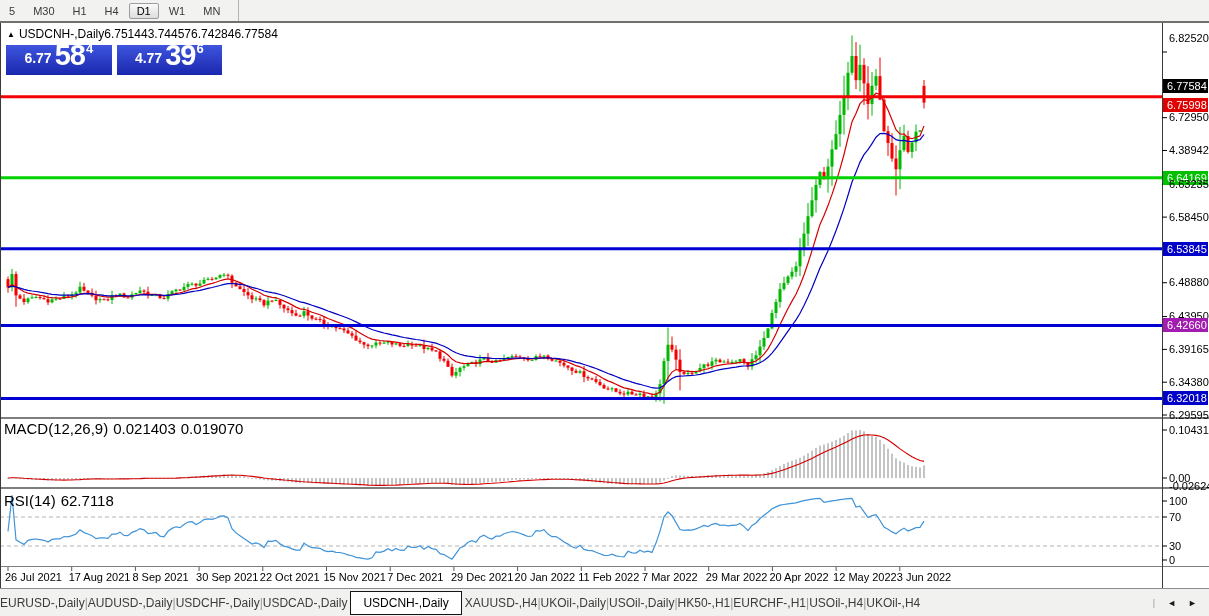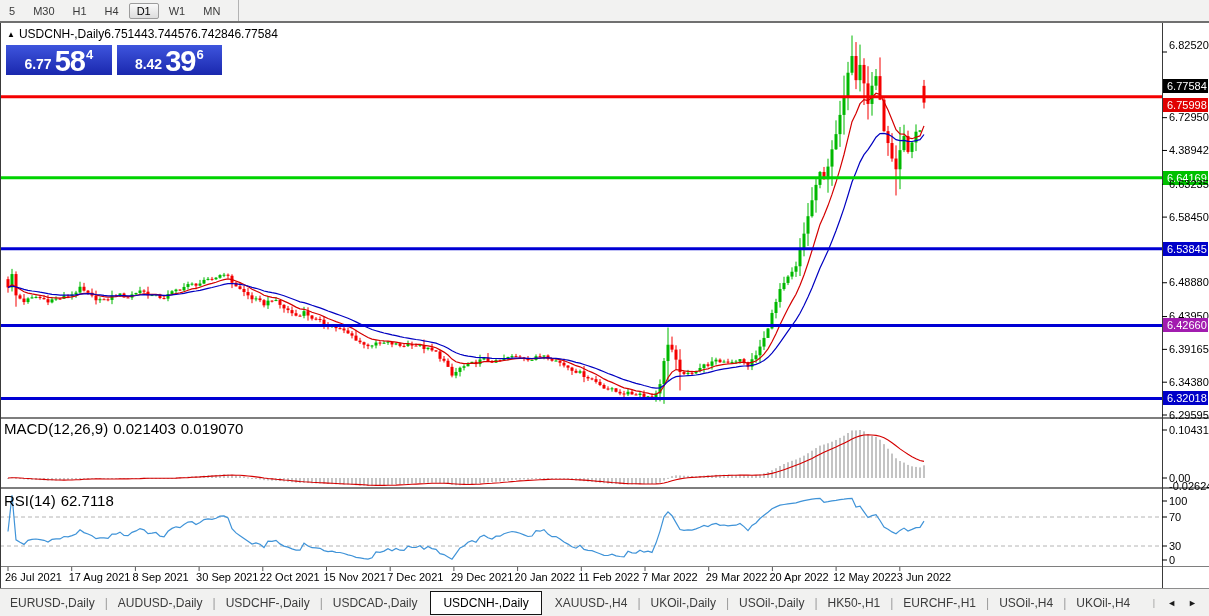--- a/index.html
+++ b/index.html
@@ -24,37 +24,37 @@
   .tp-row{display:flex;height:22px;}
   .tp-btn{width:54px;height:22px;border:1px solid #16238e;border-radius:3px 3px 0 0;
     background:linear-gradient(#4a63e8,#1e2fb8);color:#fff;font-size:12px;font-family:"Liberation Sans",sans-serif;
     display:flex;align-items:center;justify-content:center;box-sizing:border-box;}
   .vol-wrap{flex:1;display:flex;align-items:center;justify-content:center;padding:0 3px;background:#fff;border:1px solid #c6c6c6;box-sizing:border-box;}
   .vol-btn{width:16px;height:17px;background:linear-gradient(#f4f4f4,#d9d9d9);border:1px solid #a8a8a8;
     font-size:6px;color:#333;display:flex;align-items:center;justify-content:center;padding:0;}
   .vol-input{flex:1;height:17px;border:1px solid #98aec4;border-left:none;border-right:none;
     text-align:right;padding:0 5px;font-size:12px;font-family:"Liberation Sans",sans-serif;box-sizing:border-box;min-width:0;}
   .tp-prices{display:flex;gap:5px;height:30px;}
-  .pbox{flex:1;background:linear-gradient(#3e55dd,#1a28ae);color:#fff;display:flex;align-items:flex-end;justify-content:center;padding-bottom:1px;}
+  .pbox{flex:1;background:linear-gradient(#3e55dd,#1a28ae);color:#fff;display:flex;align-items:flex-end;justify-content:center;padding-bottom:7px;}
   .pbox .small{font-size:14px;font-weight:bold;margin:0 3px 2px 0;}
   .pbox .big{font-size:29px;font-weight:bold;line-height:26px;letter-spacing:-1px;}
   .pbox .sup{font-size:13px;font-weight:bold;position:relative;top:-12px;margin-left:1px;}
 
   
   .axlab{position:absolute;left:1169px;height:13px;line-height:13px;font-size:11px;color:#000;white-space:nowrap;}
   .axbox{position:absolute;left:1163px;width:45px;height:14px;line-height:14px;font-size:11px;color:#fff;
     padding-left:4px;box-sizing:border-box;white-space:nowrap;}
   .dlabel{position:absolute;top:571px;font-size:11px;color:#000;white-space:nowrap;}
   .indlabel{position:absolute;font-size:15px;color:#000;white-space:nowrap;}
   .indlabel .v{margin-left:5px;}
 
   
   .tabbar{position:absolute;left:0;top:588px;width:1209px;height:28px;background:#f1f1f0;border-top:1px solid #8c8c8c;
     display:flex;align-items:center;font-size:12px;color:#3c3c3c;box-sizing:border-box;}
-  .tab{padding:0 10px;white-space:nowrap;}
+  .tab{padding:0 0;white-space:nowrap;}
   .tab.active{background:#fff;border:1px solid #141414;color:#000;padding:4px 12px;margin:0 3px;}
   .tdiv{color:#9a9a9a;}
   .tab-nav{margin-left:auto;display:flex;gap:12px;padding-right:12px;font-size:9px;color:#1a1a1a;align-items:center;}
 </style>
 </head>
 <body>
 
 <div class="stage" id="stage">
   <svg id="chart-svg" width="1209" height="616" viewBox="0 0 1209 616">
       <line x1="0" y1="517" x2="1162" y2="517" stroke="#b4b4b4" stroke-width="1" stroke-dasharray="4 3"></line>
@@ -812,21 +812,21 @@
   </div>
 
   <div class="tpanel">
     <div class="tp-prices">
       <div class="pbox">
         <span class="small">6.77</span>
         <span class="big">58</span>
         <span class="sup">4</span>
       </div>
       <div class="pbox">
-        <span class="small">8.42</span>
+        <span class="small">4.77</span>
         <span class="big">39</span>
         <span class="sup">6</span>
       </div>
     </div>
   </div>
 
   <div class="indlabel" style="left:4px;top:420px;">
     <span>MACD(12,26,9)</span><span class="v">0.021403</span><span class="v">0.019070</span>
   </div>
   <div class="indlabel" style="left:4px;top:492px;">
@@ -854,21 +854,21 @@
       <span class="tdiv">|</span>
       <span class="tab">USOil-,H4</span>
       <span class="tdiv">|</span>
       <span class="tab">UKOil-,H4</span>
       <span class="tab-nav">
         <span class="tdiv">|</span>
         <span>◄</span>
         <span>►</span>
       </span>
     </div>
-<div class="axlab" style="top: 39px; text-align: center;">6.82520</div>
+<div class="axlab" style="top: 32px; text-align: center;">6.82520</div>
     <div class="axbox" style="top: 78.856px; background: rgb(0, 0, 0);">6.77584</div>
     <div class="axbox" style="top: 98px; background: rgb(224, 0, 0);">6.75998</div>
     <div class="axlab" style="top: 111.141px;">6.72950</div>
     <div class="axlab" style="top: 143.961px;">4.38942</div>
     <div class="axbox" style="top: 170.87px; background: rgb(0, 192, 0);">6.64169</div>
     <div class="axlab" style="top: 177.776px;">6.63235</div>
     <div class="axlab" style="top: 210.596px;">6.58450</div>
     <div class="axbox" style="top: 241.682px; background: rgb(0, 0, 200);">6.53845</div>
     <div class="axlab" style="top: 276.237px;">6.48880</div>
     <div class="axlab" style="top: 310.052px;">6.43950</div>

